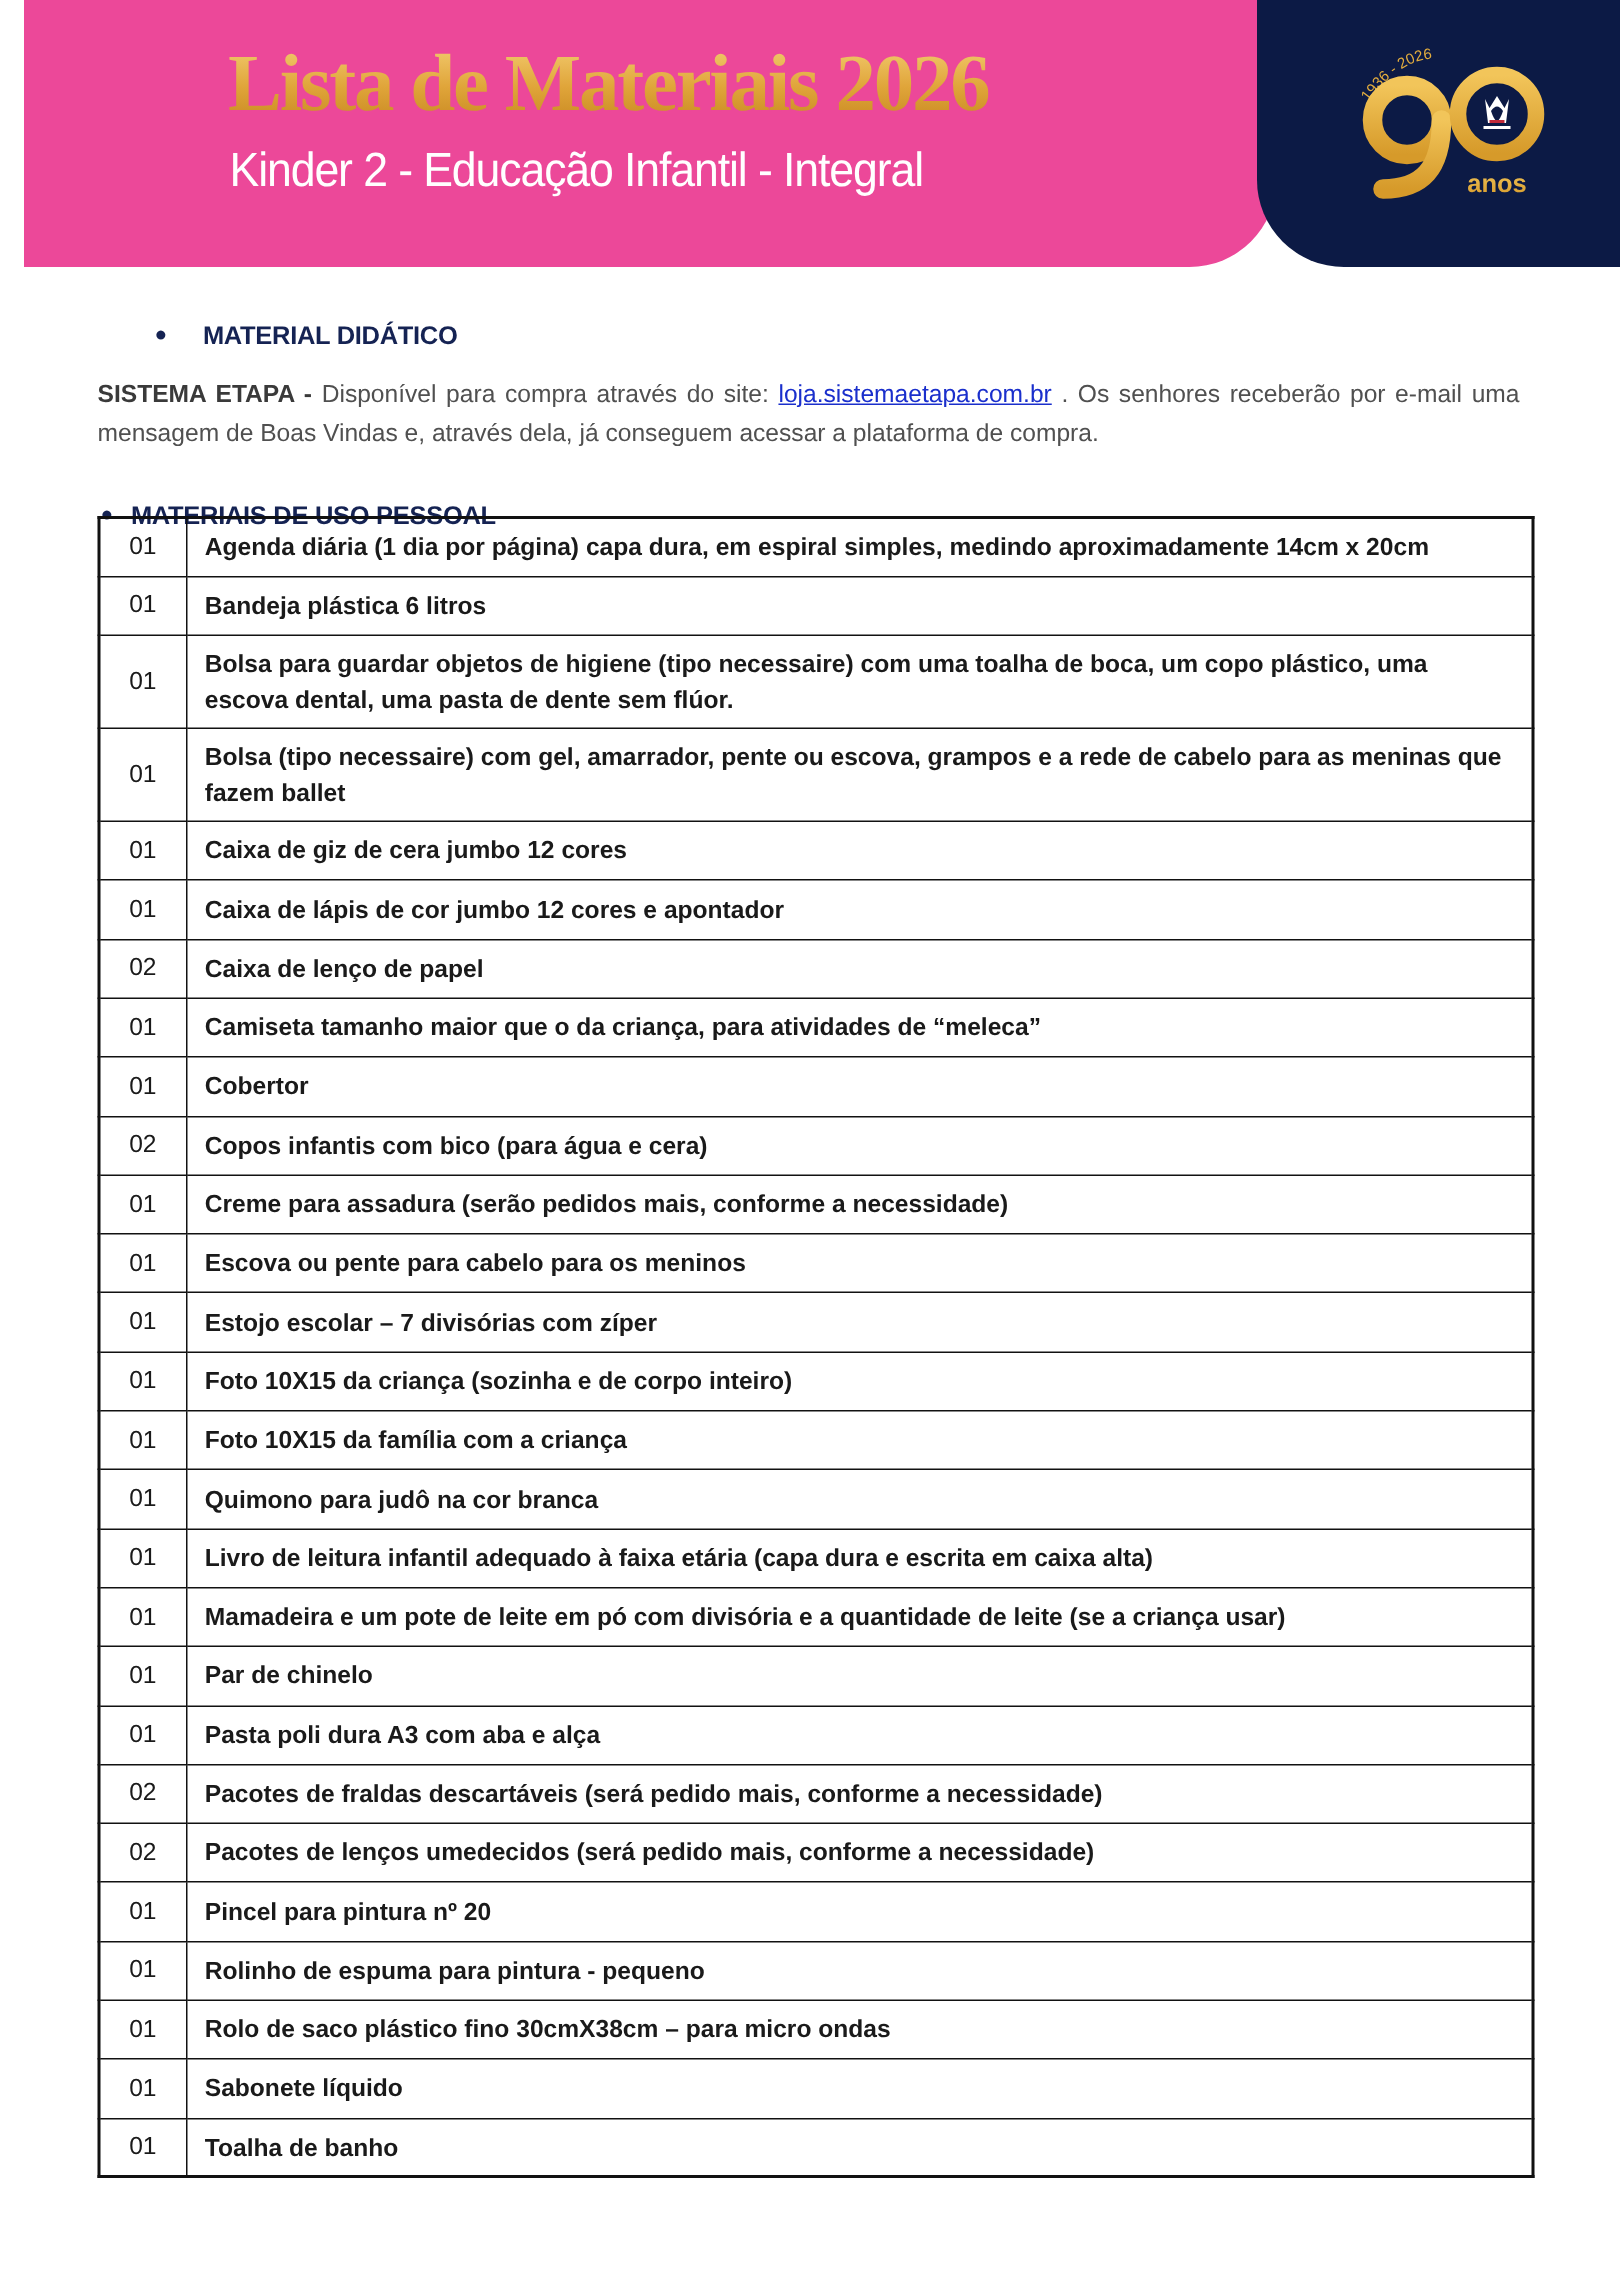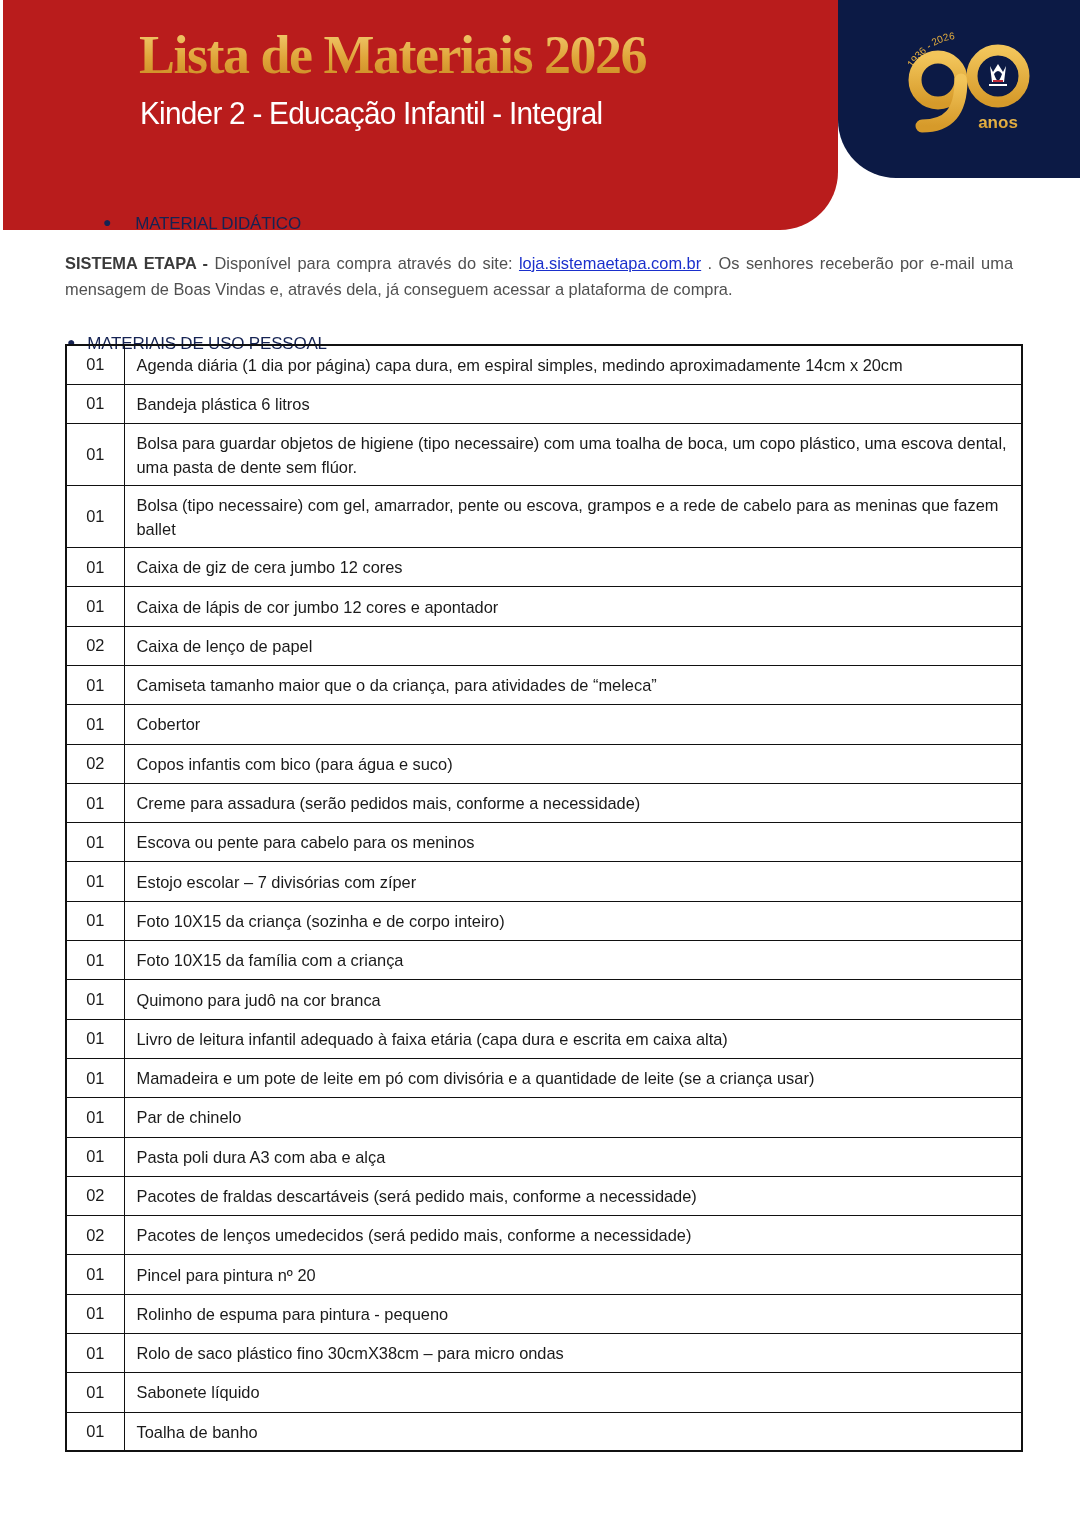--- a/index.html
+++ b/index.html
@@ -2,22 +2,22 @@
 <html><head>
 <meta charset="utf-8">
 <style>
   * { box-sizing: border-box; margin: 0; padding: 0; }
   html, body { width: 1080px; height: 1525px; background: #ffffff; overflow: hidden; }
   body { font-family: "Liberation Sans", sans-serif; color: #222; position: relative; }
 
   
   .header { position: absolute; left: 0; top: 0; width: 1080px; height: 178px; }
   .panel-left {
-    position: absolute; left: 3px; top: 0; width: 835px; height: 230px;
-    background: #b91c1c; border-bottom-right-radius: 58px;
+    position: absolute; left: 16px; top: 0; width: 835px; height: 178px;
+    background: #ec4899; border-bottom-right-radius: 58px;
   }
   .panel-right {
     position: absolute; left: 838px; top: 0; width: 242px; height: 178px;
     background: #0c1a45; border-bottom-left-radius: 58px;
   }
   .title {
     position: absolute; left: 136px; top: 28px;
     font-family: "Liberation Serif", serif; font-weight: bold;
     font-size: 54px; letter-spacing: -1.5px; line-height: 1;
     color: #e3ad3e;
@@ -31,21 +31,21 @@
     color: #ffffff; letter-spacing: -0.8px; line-height: 1;
     transform: scaleX(0.93); transform-origin: left center;
   }
 
   
   .logo { position: absolute; left: 900px; top: 28px; width: 140px; height: 110px; }
   .logo svg { width: 140px; height: 110px; display: block; }
 
   
   .section-title {
-    position: absolute; font-weight: normal; font-size: 17px; color: #152353;
+    position: absolute; font-weight: bold; font-size: 17px; color: #152353;
     letter-spacing: -0.2px;
   }
   .bullet { display: inline-block; color: #152353; font-size: 14px; vertical-align: 2px; }
   .didatico-title { left: 103px; top: 214px; }
   .didatico-title .bullet { margin-right: 24px; }
   .pessoal-title { left: 67px; top: 334px; }
   .pessoal-title .bullet { margin-right: 12px; }
 
   .paragraph {
     position: absolute; left: 65px; top: 250px; width: 948px;
@@ -58,21 +58,21 @@
   
   .materials {
     position: absolute; left: 65px; top: 344px; width: 958px;
     border-collapse: collapse; border: 2px solid #111; padding-left: 45px;
   }
   .materials td {
     border: 1.5px solid #111; font-size: 16.4px; color: #1a1a1a;
     vertical-align: middle;
   }
   .materials td.qty { width: 58px; text-align: center; padding: 0 2px; }
-  .materials td.desc { padding: 5px 12px 5px 12px; line-height: 24px; }
+  .materials td.desc { padding: 5px 12px 5px 12px; line-height: 24px; font-weight: bold; }
   .materials tr { height: 39.3px; }
   .materials tr.tall { height: 62px; }
 </style>
 </head>
 <body>
 
 <div class="header">
   <div class="panel-left">
     <div class="title">Lista de Materiais 2026</div>
     <div class="subtitle">Kinder 2 - Educação Infantil - Integral</div>
@@ -156,21 +156,21 @@
       <tr>
         <td class="qty">01</td>
         <td class="desc">Camiseta tamanho maior que o da criança, para atividades de “meleca”</td>
       </tr>
       <tr>
         <td class="qty">01</td>
         <td class="desc">Cobertor</td>
       </tr>
       <tr>
         <td class="qty">02</td>
-        <td class="desc">Copos infantis com bico (para água e suco)</td>
+        <td class="desc">Copos infantis com bico (para água e cera)</td>
       </tr>
       <tr>
         <td class="qty">01</td>
         <td class="desc">Creme para assadura (serão pedidos mais, conforme a necessidade)</td>
       </tr>
       <tr>
         <td class="qty">01</td>
         <td class="desc">Escova ou pente para cabelo para os meninos</td>
       </tr>
       <tr>

